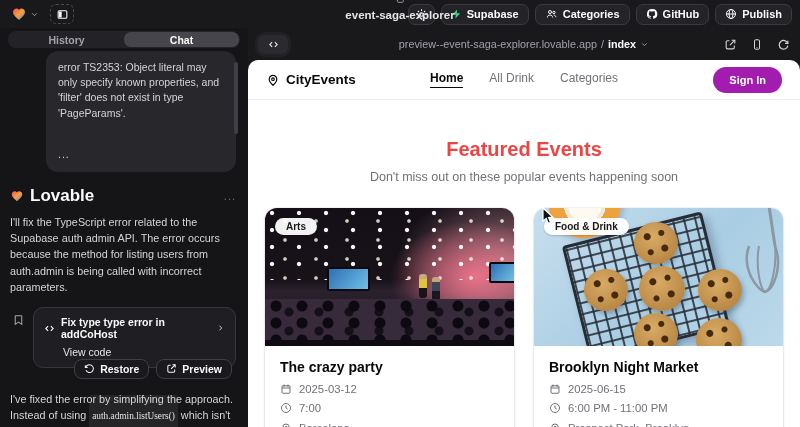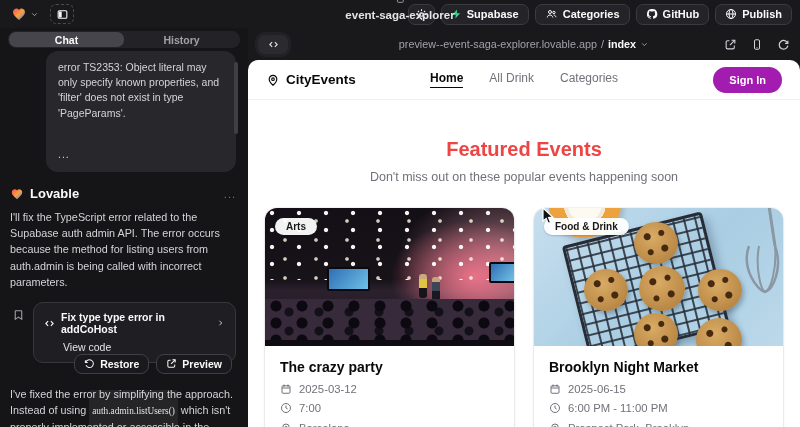--- a/index.html
+++ b/index.html
@@ -29,21 +29,21 @@
     border-radius:7px; cursor:pointer; font-weight:600; }
   .tab.active { background:#45454b; color:#fafafa; }
   .scroll-thumb { position:absolute; right:10px; top:34px; width:4px; height:72px; border-radius:2px; background:#3f3f46; }
 
   .chat { padding:3px 12px 0 10px; }
   .bubble { margin-left:auto; width:190px; background:#28282c; border-radius:12px; padding:9px 12px 10px 12px;
     color:#d4d4d8; font-size:10.5px; line-height:1.45; }
   .bubble .ellip { margin-top:26px; color:#d4d4d8; letter-spacing:1px; }
 
   .assist-head { display:flex; align-items:center; gap:6px; margin:14px 0 8px 0; }
-  .assist-head .aname { color:#fafafa; font-size:13px; font-weight:700; }
+  .assist-head .aname { color:#fafafa; font-size:17px; font-weight:700; }
   .assist-head .dots { margin-left:auto; color:#71717a; font-size:11px; letter-spacing:1px; cursor:pointer; }
   .msg { color:#d4d4d8; font-size:10.8px; line-height:1.5; }
   .msg code { font-family:Liberation Serif, serif; font-size:9.3px; background:rgba(255,255,255,.07);
     padding:16px 3px; border-radius:3px; color:#e4e4e7; }
 
   .tool-row { display:flex; align-items:flex-start; gap:8px; margin:12px 0 0 2px; }
   .bookmark { color:#a1a1aa; margin-top:6px; }
   .tool-card { flex:1; background:#1f1f23; border:1px solid #36363c; border-radius:10px; padding:8px 10px 9px 10px; cursor:pointer; }
   .tc-top { display:flex; align-items:center; gap:6px; color:#fafafa; font-size:10.5px; font-weight:700; }
   .tc-top .chev { margin-left:auto; color:#d4d4d8; }
@@ -211,22 +211,22 @@
             <ellipse cx="12" cy="12" rx="4" ry="9"></ellipse>
             <path d="M3 12h18"></path>
           </svg>
         <span>Publish</span>
       </button>
     </div>
   </header>
 
   <aside class="sidebar">
     <div class="tabs">
+      <div class="tab">History</div>
       <div class="tab active">Chat</div>
-      <div class="tab">History</div>
     </div>
     <div class="chat">
       <div class="bubble">
         <div>error TS2353: Object literal may only specify known properties, and 'filter' does not exist in type 'PageParams'.</div>
         <div class="ellip">...</div>
       </div>
       <div class="assist-head">
         <svg width="14" height="14" viewBox="0 0 24 24">
           <path fill="url(#hg)" d="M12 21C6.5 16.5 3 12.8 3 9a5 5 0 0 1 9-3 5 5 0 0 1 9 3c0 3.8-3.5 7.5-9 12z"></path>
         </svg>

